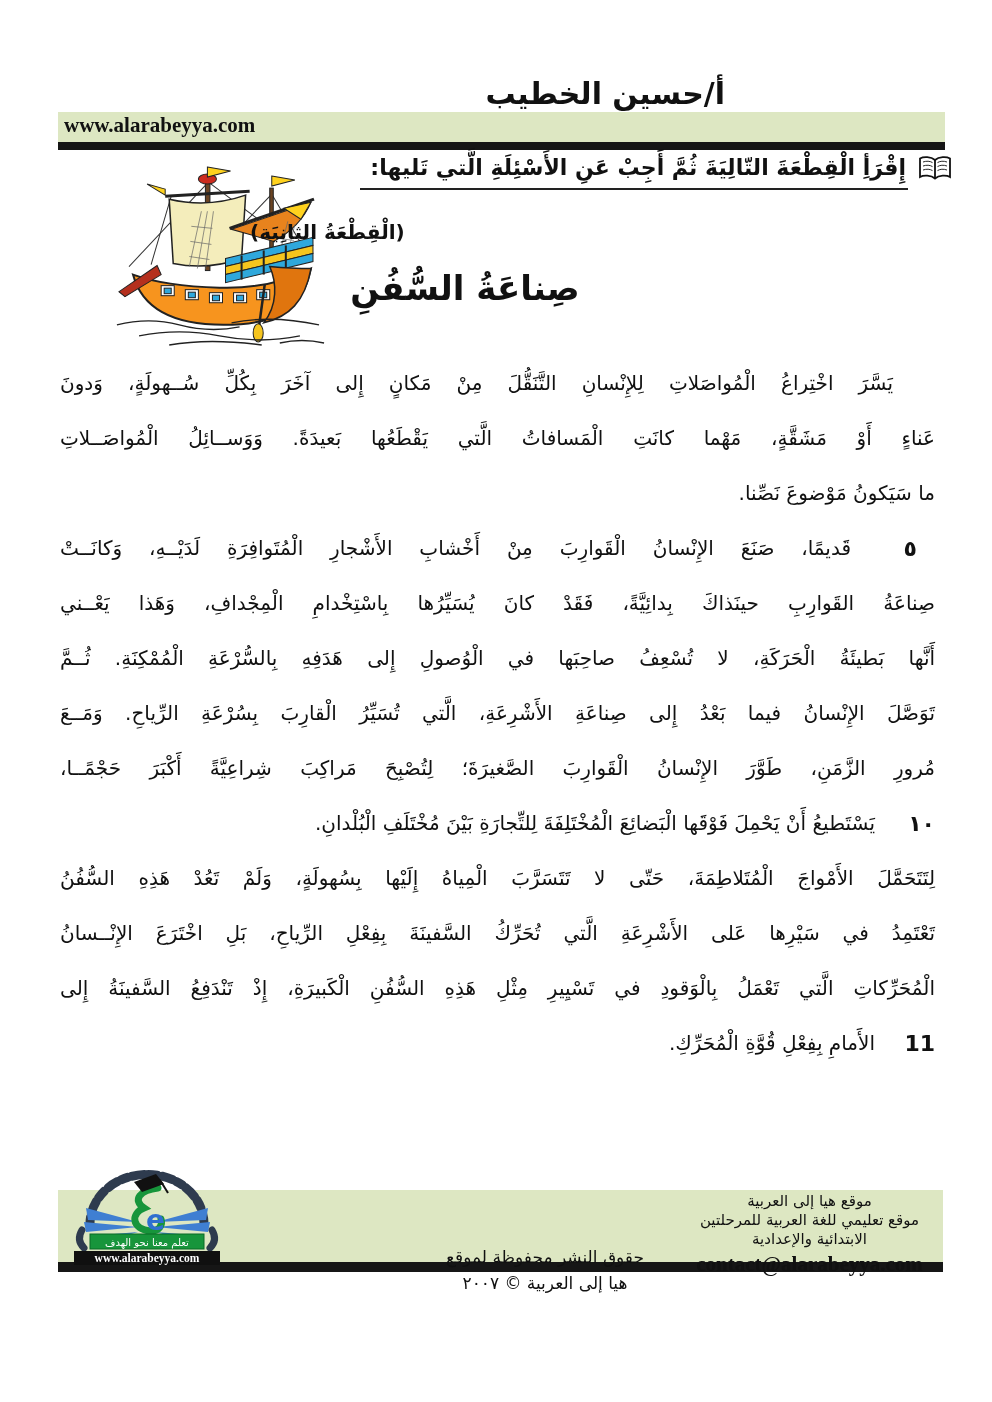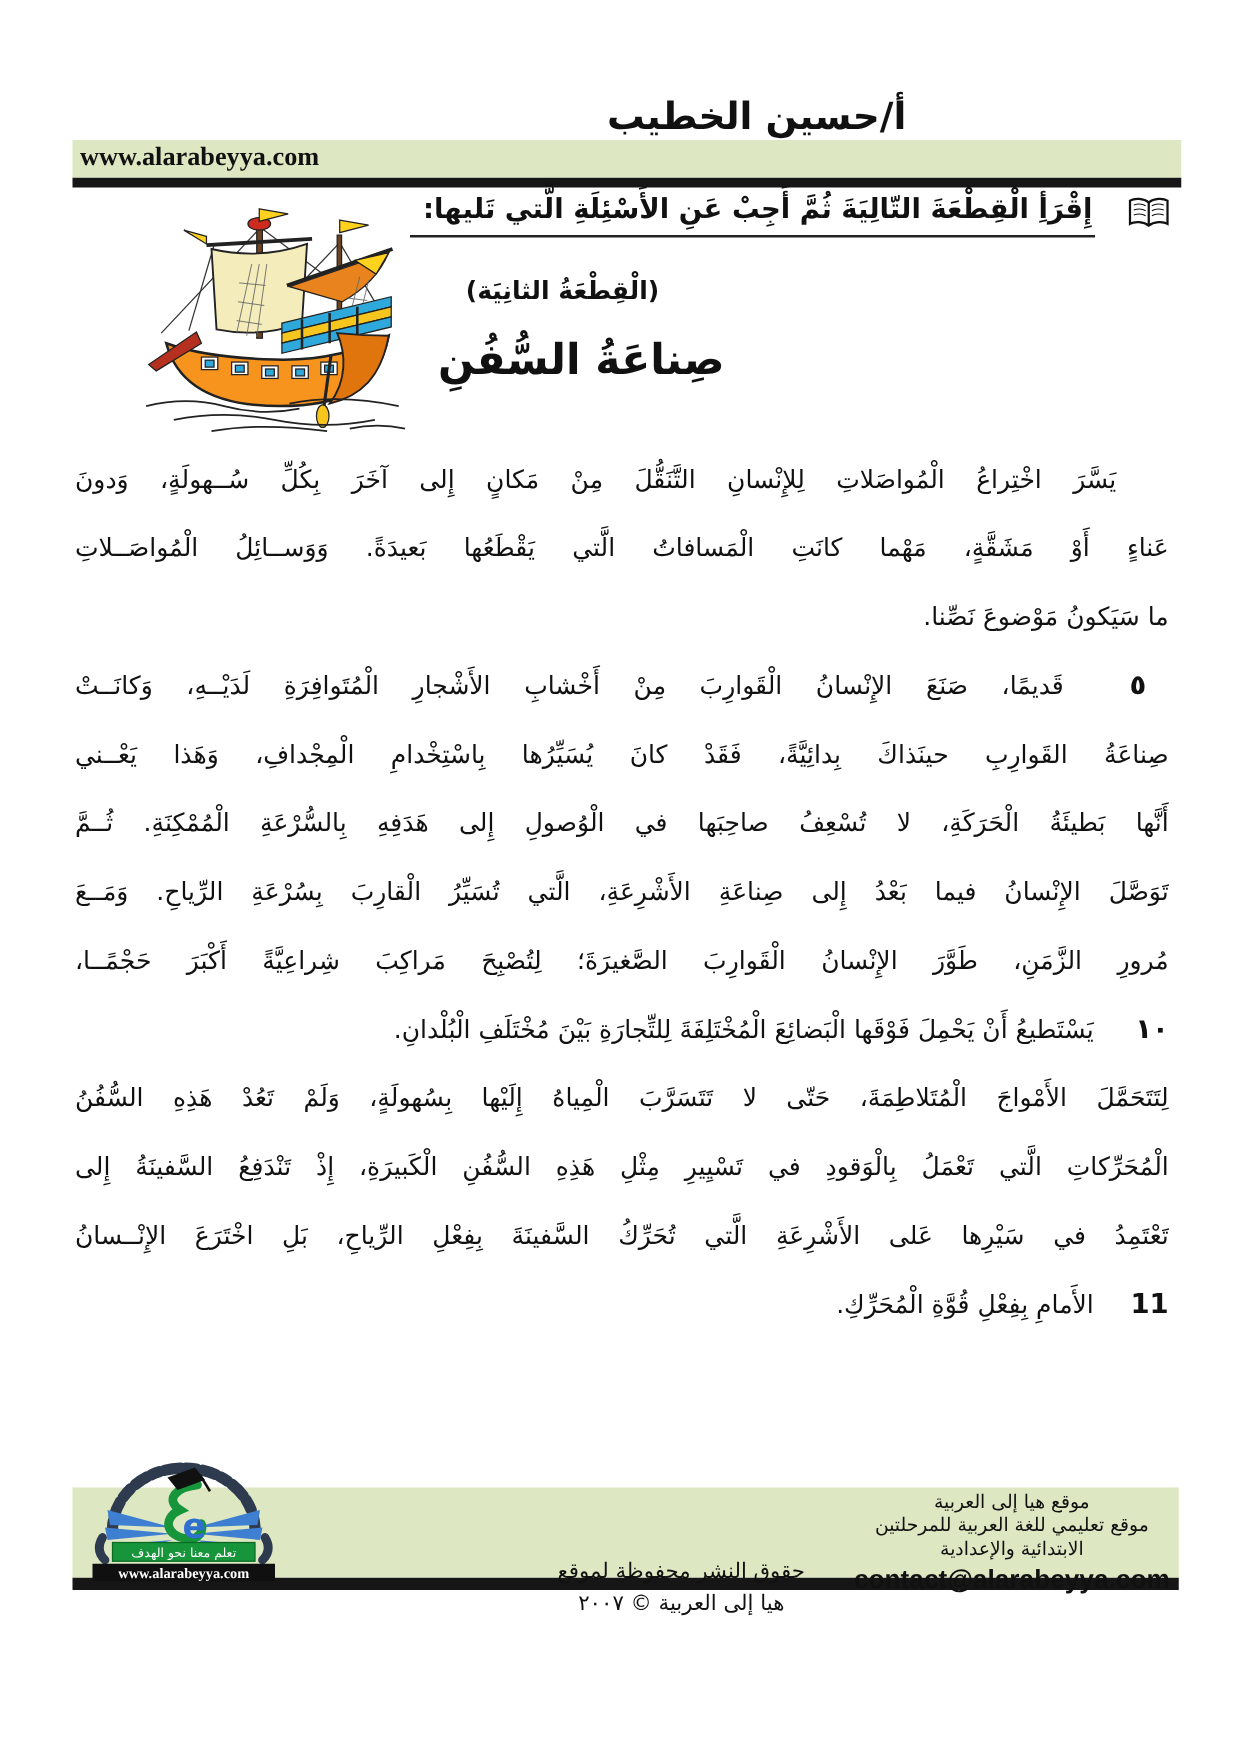--- a/index.html
+++ b/index.html
@@ -11,29 +11,29 @@
 
   
   #teacher-title{top:76px;left:125px;width:600px;
     font-size:30px;font-weight:bold;direction:rtl;z-index:3;}
   #green-band-top{top:112px;left:58px;width:887px;height:30px;background:#dde7c2;z-index:1;}
   #site-url-header{top:113px;left:64px;z-index:2;
     font-family:"Liberation Serif",serif;font-weight:bold;font-size:21px;}
   #black-bar-top{top:142px;left:58px;width:887px;height:8px;background:#161616;}
 
   
-  #instruction-row{top:155px;right:56px;direction:rtl;display:flex;
-    align-items:center;gap:26px;z-index:2;}
+  #instruction-row{top:155px;right:40px;direction:rtl;display:flex;
+    gap:10px;z-index:2;}
   #instruction-text{font-size:22px;font-weight:bold;
     border-bottom:2px solid #222;padding:0 2px 8px 10px;}
   #book-icon{width:34px;height:26px;flex:0 0 auto;margin-bottom:6px;}
 
   
   #ship{top:166px;left:110px;width:228px;height:186px;}
-  #passage-label{top:220px;left:250px;width:400px;text-align:center;
+  #passage-label{top:220px;left:250px;width:400px;text-align:left;
     font-size:20px;font-weight:bold;direction:rtl;}
   #passage-title{top:268px;left:250px;width:430px;text-align:center;
     font-size:34px;font-weight:bold;direction:rtl;}
 
   
   #passage-body{top:356px;left:60px;width:875px;direction:rtl;font-size:20px;}
   .pline{position:relative;height:55px;line-height:55px;
     text-align:justify;text-align-last:justify;text-justify:inter-word;}
   .pline.end{text-align-last:right;}
   .pline.indent{text-indent:42px;}
@@ -43,21 +43,21 @@
   .pline.n15{padding-right:60px;} .pline.n15 .lnum{right:0;}
 
   
   #green-band-bottom{top:1190px;left:58px;width:885px;height:72px;background:#dde7c2;z-index:1;}
   #black-bar-bottom{top:1262px;left:58px;width:885px;height:10px;background:#161616;}
   #footer-logo{top:1166px;left:58px;width:178px;height:102px;z-index:2;}
   #footer-center{top:1196px;left:380px;width:330px;text-align:center;direction:rtl;
     font-size:17px;line-height:1.55;z-index:2;margin-top:48px;}
   #footer-right{top:1192px;left:682px;width:255px;text-align:center;direction:rtl;
     font-size:15px;line-height:1.25;z-index:2;}
-  #footer-email{font-family:Liberation Sans, sans-serif;font-weight:bold;font-size:21px;
+  #footer-email{font-family:Liberation Serif, serif;font-weight:bold;font-size:21px;
     direction:ltr;margin-top:3px;}
 </style>
 </head>
 <body>
 
 <div class="abs" id="teacher-title">أ/حسين الخطيب</div>
 <div class="abs" id="green-band-top"></div>
 <div class="abs" id="site-url-header">www.alarabeyya.com</div>
 <div class="abs" id="black-bar-top"></div>
 
@@ -158,22 +158,22 @@
   </div>
   <div class="pline">صِناعَةُ القَوارِبِ حينَذاكَ بِدائِيَّةً، فَقَدْ كانَ يُسَيِّرُها بِاسْتِخْدامِ الْمِجْدافِ، وَهَذا يَعْــني</div>
   <div class="pline">أَنَّها بَطيئَةُ الْحَرَكَةِ، لا تُسْعِفُ صاحِبَها في الْوُصولِ إِلى هَدَفِهِ بِالسُّرْعَةِ الْمُمْكِنَةِ. ثُــمَّ</div>
   <div class="pline">تَوَصَّلَ الإِنْسانُ فيما بَعْدُ إِلى صِناعَةِ الأَشْرِعَةِ، الَّتي تُسَيِّرُ الْقارِبَ بِسُرْعَةِ الرِّياحِ. وَمَــعَ</div>
   <div class="pline">مُرورِ الزَّمَنِ، طَوَّرَ الإِنْسانُ الْقَوارِبَ الصَّغيرَةَ؛ لِتُصْبِحَ مَراكِبَ شِراعِيَّةً أَكْبَرَ حَجْمًــا،</div>
   <div class="pline n10 end">
     <span class="lnum">١٠</span>
     <span>يَسْتَطيعُ أَنْ يَحْمِلَ فَوْقَها الْبَضائِعَ الْمُخْتَلِفَةَ لِلتِّجارَةِ بَيْنَ مُخْتَلَفِ الْبُلْدانِ.</span>
   </div>
   <div class="pline">لِتَتَحَمَّلَ الأَمْواجَ الْمُتَلاطِمَةَ، حَتّى لا تَتَسَرَّبَ الْمِياهُ إِلَيْها بِسُهولَةٍ، وَلَمْ تَعُدْ هَذِهِ السُّفُنُ</div>
+  <div class="pline">تَعْتَمِدُ في سَيْرِها عَلى الأَشْرِعَةِ الَّتي تُحَرِّكُ السَّفينَةَ بِفِعْلِ الرِّياحِ، بَلِ اخْتَرَعَ الإِنْــسانُ</div>
   <div class="pline">الْمُحَرِّكاتِ الَّتي تَعْمَلُ بِالْوَقودِ في تَسْيِيرِ مِثْلِ هَذِهِ السُّفُنِ الْكَبيرَةِ، إِذْ تَنْدَفِعُ السَّفينَةُ إِلى</div>
-  <div class="pline">تَعْتَمِدُ في سَيْرِها عَلى الأَشْرِعَةِ الَّتي تُحَرِّكُ السَّفينَةَ بِفِعْلِ الرِّياحِ، بَلِ اخْتَرَعَ الإِنْــسانُ</div>
   <div class="pline n15 end">
     <span class="lnum">11</span>
     <span>الأَمامِ بِفِعْلِ قُوَّةِ الْمُحَرِّكِ.</span>
   </div>
 </div>
 
 <div class="abs" id="green-band-bottom"></div>
 
 <svg class="abs" id="footer-logo" viewBox="0 0 178 102">
 

